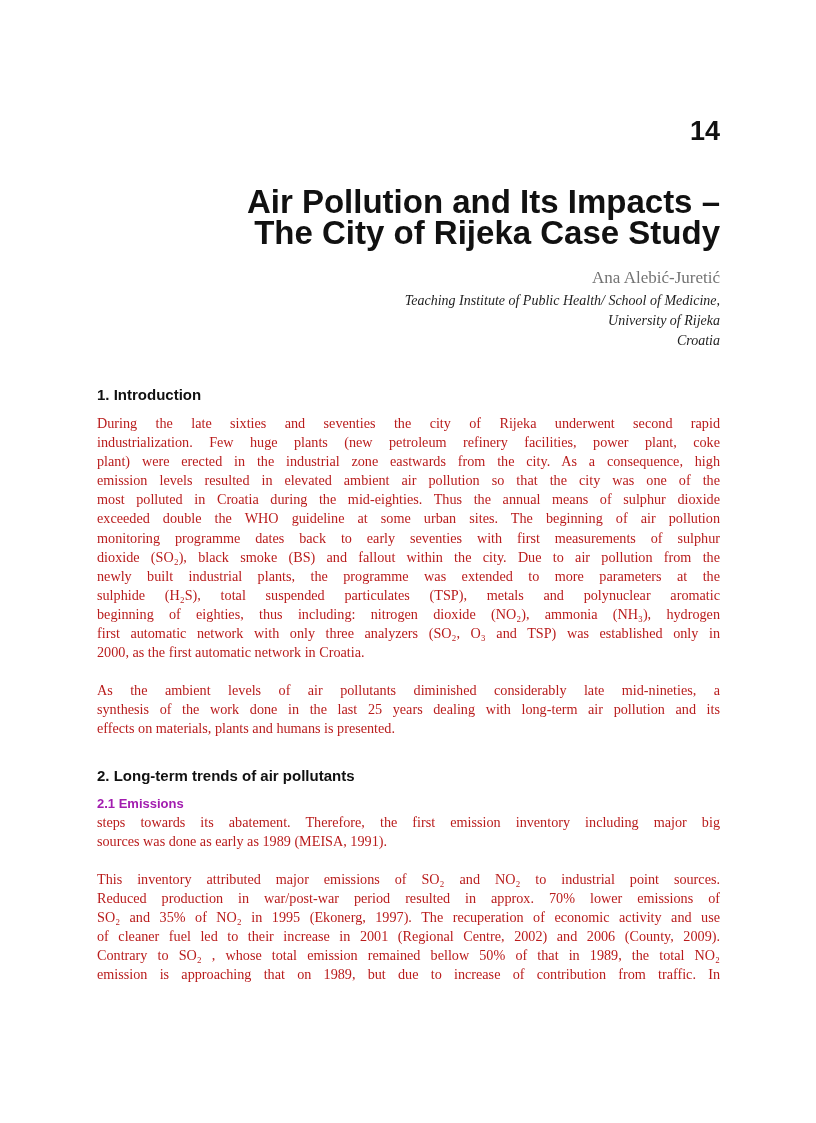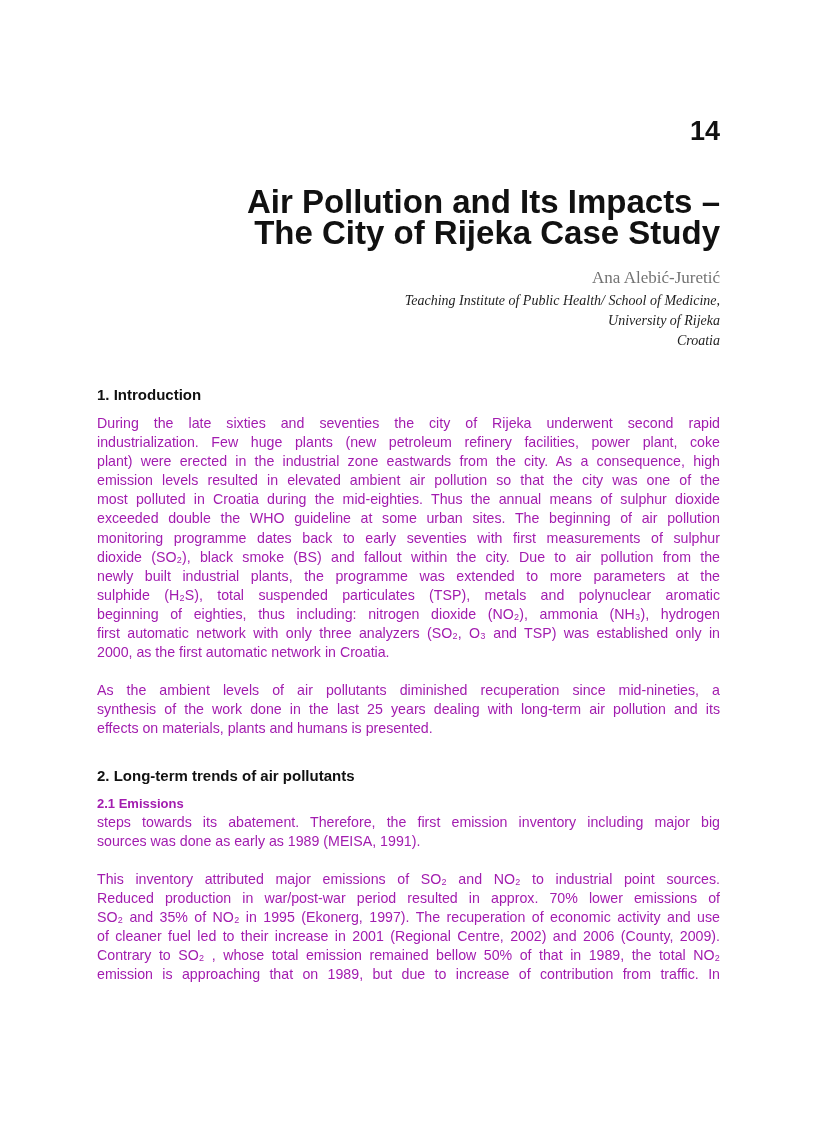--- a/index.html
+++ b/index.html
@@ -4,21 +4,21 @@
 <style>
   html, body { margin: 0; padding: 0; background: #ffffff; }
   body { width: 816px; height: 1123px; position: relative; overflow: hidden; color: #1a1a1a; }
   .chapnum { position: absolute; right: 96px; top: 116px; font-family: "Liberation Sans", sans-serif; font-weight: bold; font-size: 27px; color: #111; }
   .title { position: absolute; right: 96px; top: 186px; text-align: right; font-family: "Liberation Sans", sans-serif; font-weight: bold; font-size: 33px; line-height: 31px; color: #111; margin-left: 28px; }
   .title div { white-space: nowrap; }
   .author { position: absolute; right: 96px; top: 268px; font-family: "Liberation Serif", serif; font-size: 17px; color: #737373; }
   .affil { position: absolute; right: 96px; top: 291px; text-align: right; font-family: "Liberation Serif", serif; font-style: italic; font-size: 14px; line-height: 20px; color: #222; }
   .h1 { position: absolute; left: 97px; font-family: "Liberation Sans", sans-serif; font-weight: bold; font-size: 15px; color: #111; }
   .h2 { position: absolute; left: 97px; font-family: "Liberation Sans", sans-serif; font-weight: bold; font-size: 13px; color: #a21caf; }
-  .para { position: absolute; left: 97px; width: 623px; font-family: Liberation Sans, sans-serif; font-size: 14.2px; line-height: 19.1px; color: #a21caf; }
+  .para { position: absolute; left: 97px; width: 623px; font-family: Liberation Serif, serif; font-size: 14.2px; line-height: 19.1px; color: #b91c1c; }
   .ln { display: block; white-space: nowrap; height: 19.1px; }
   .ln.j { text-align: justify; text-align-last: justify; }
 </style>
 </head>
 <body>
 
 <div class="chapnum">14</div>
 
 <div class="title">
   <div>Air Pollution and Its Impacts –</div>
@@ -45,21 +45,21 @@
   <span class="ln j">monitoring programme dates back to early seventies with first measurements of sulphur</span>
   <span class="ln j">dioxide (SO₂), black smoke (BS) and fallout within the city. Due to air pollution from the</span>
   <span class="ln j">newly built industrial plants, the programme was extended to more parameters at the</span>
   <span class="ln j">sulphide (H₂S), total suspended particulates (TSP), metals and polynuclear aromatic</span>
   <span class="ln j">beginning of eighties, thus including: nitrogen dioxide (NO₂), ammonia (NH₃), hydrogen</span>
   <span class="ln j">first automatic network with only three analyzers (SO₂, O₃ and TSP) was established only in</span>
   <span class="ln">2000, as the first automatic network in Croatia.</span>
 </div>
 
 <div class="para" style="top:681px;">
-  <span class="ln j">As the ambient levels of air pollutants diminished recuperation since mid-nineties, a</span>
+  <span class="ln j">As the ambient levels of air pollutants diminished considerably late mid-nineties, a</span>
   <span class="ln j">synthesis of the work  done in the last 25 years dealing with long-term air pollution and its</span>
   <span class="ln">effects on materials, plants and humans is presented.</span>
 </div>
 
 <div class="h1" style="top:767px;">2. Long-term trends of air pollutants</div>
 
 <div class="h2" style="top:796px;">2.1 Emissions</div>
 
 <div class="para" style="top:813px;">
   <span class="ln j">steps towards its abatement. Therefore, the first emission inventory including major big</span>

